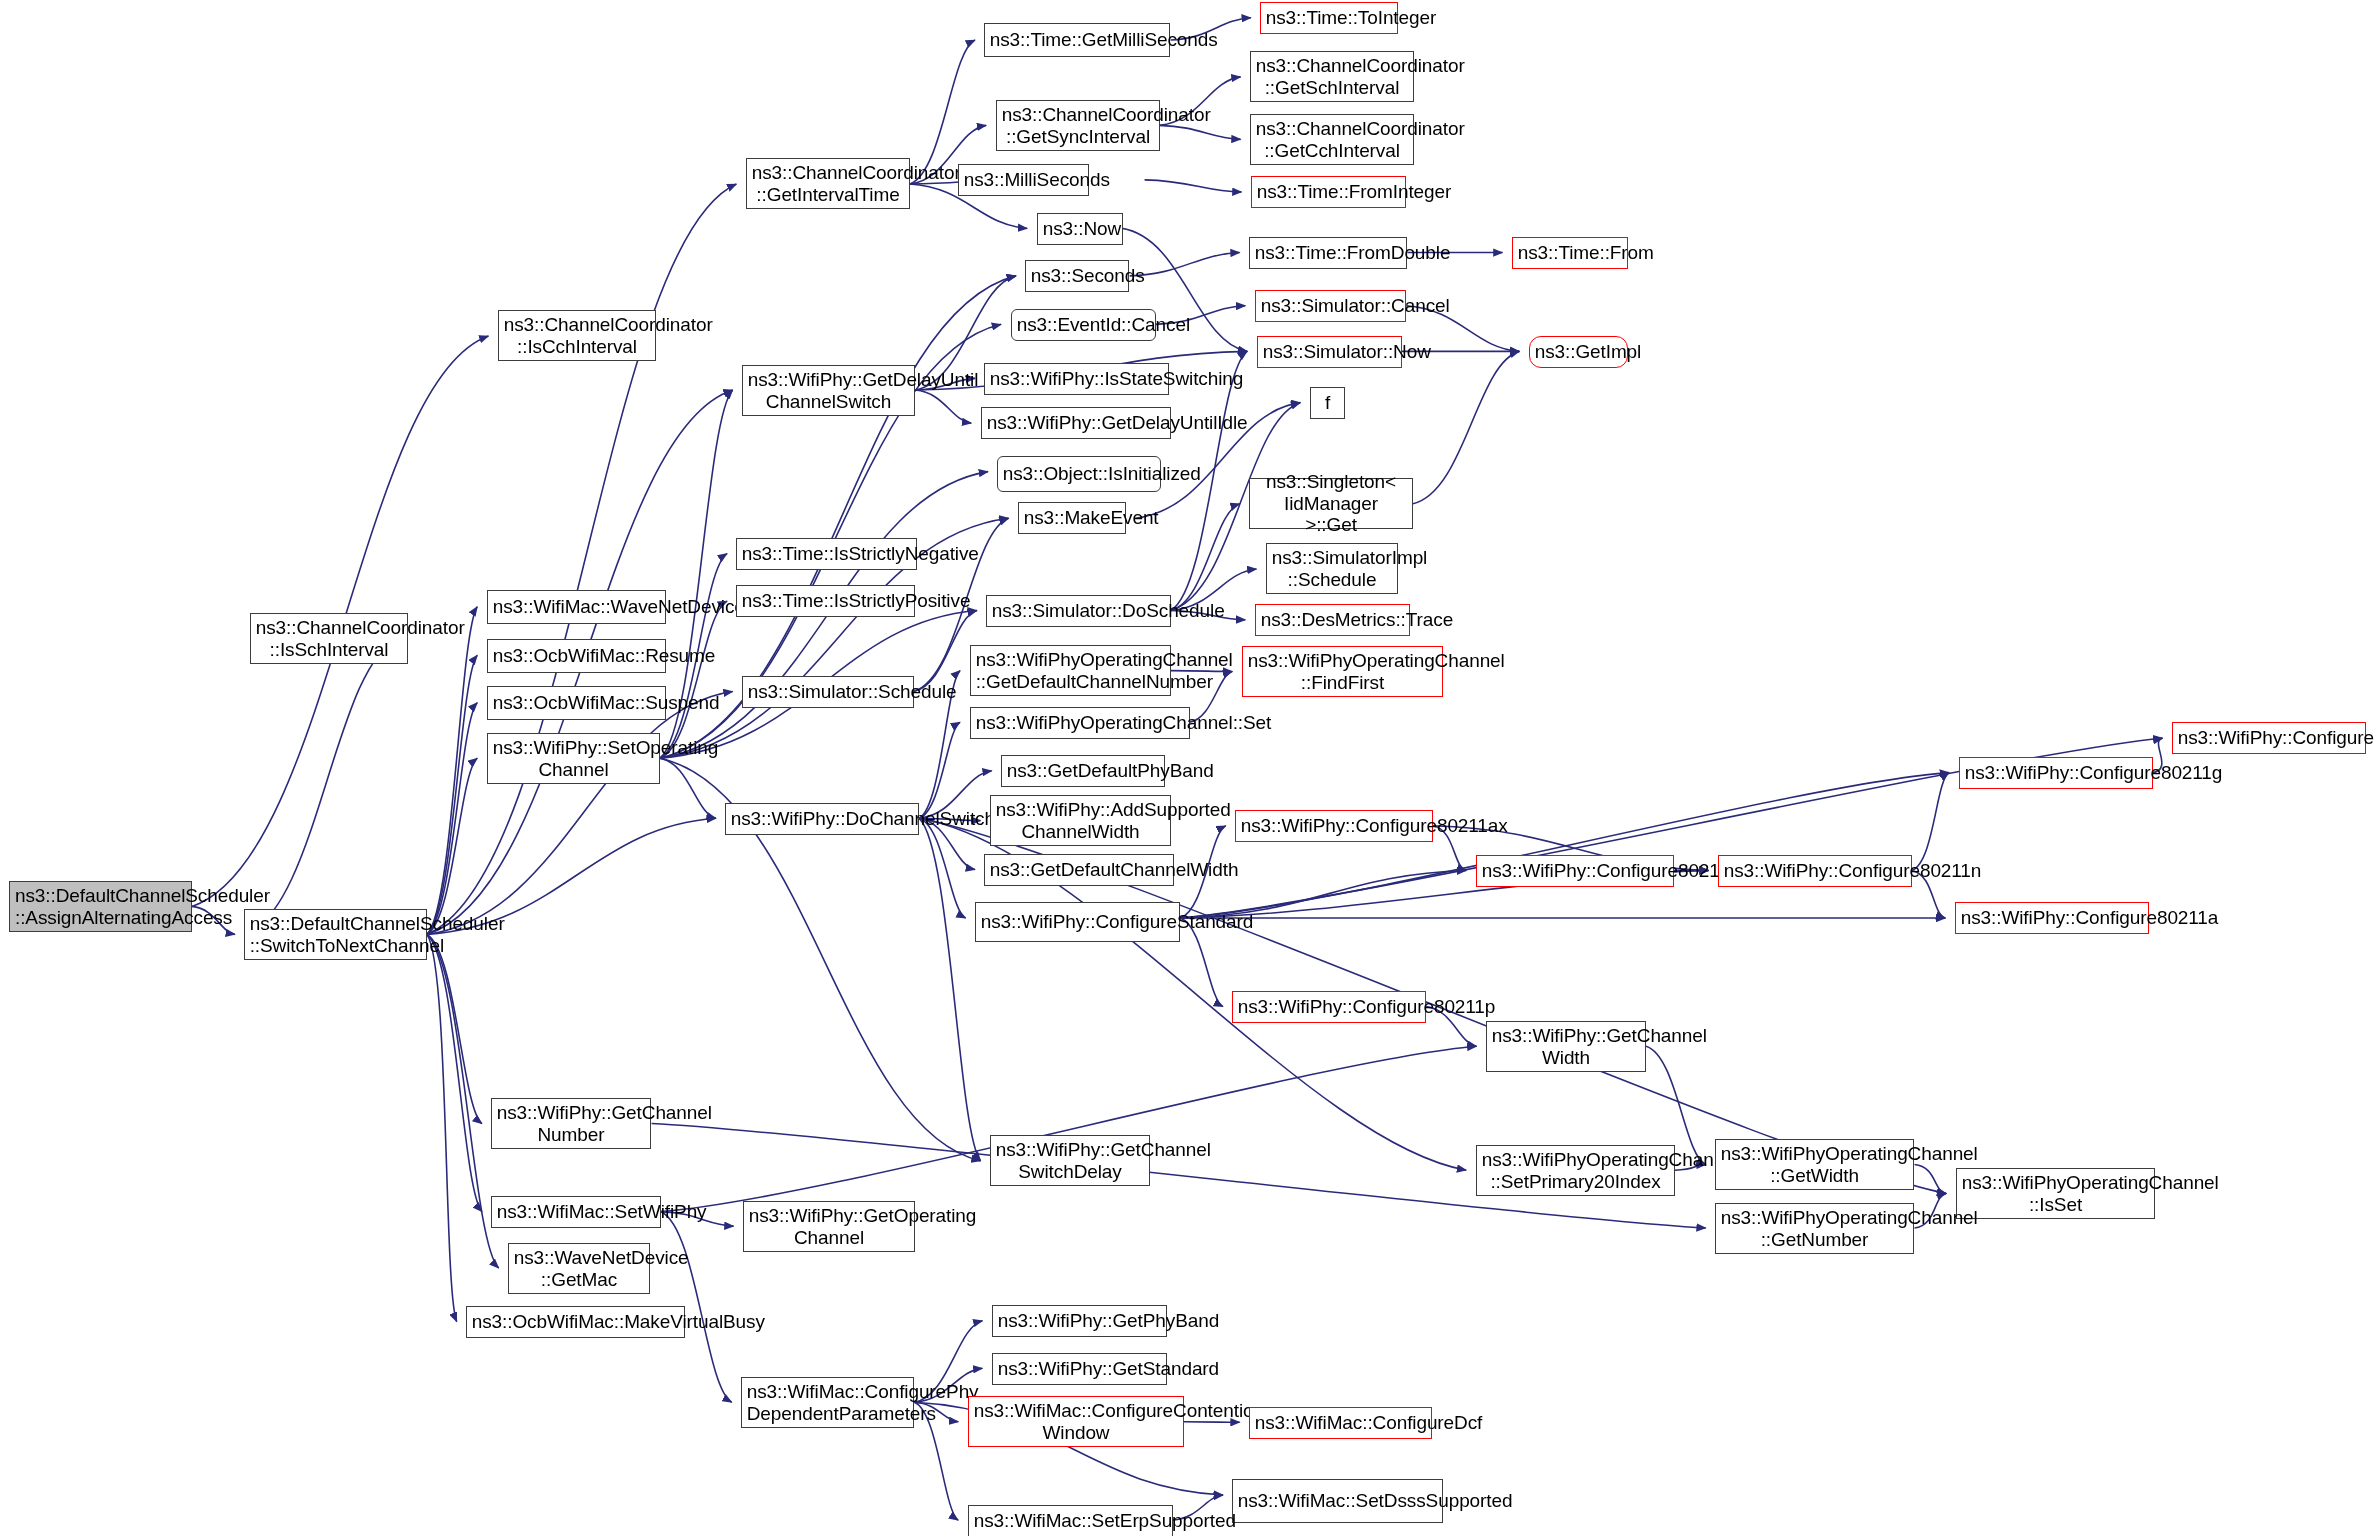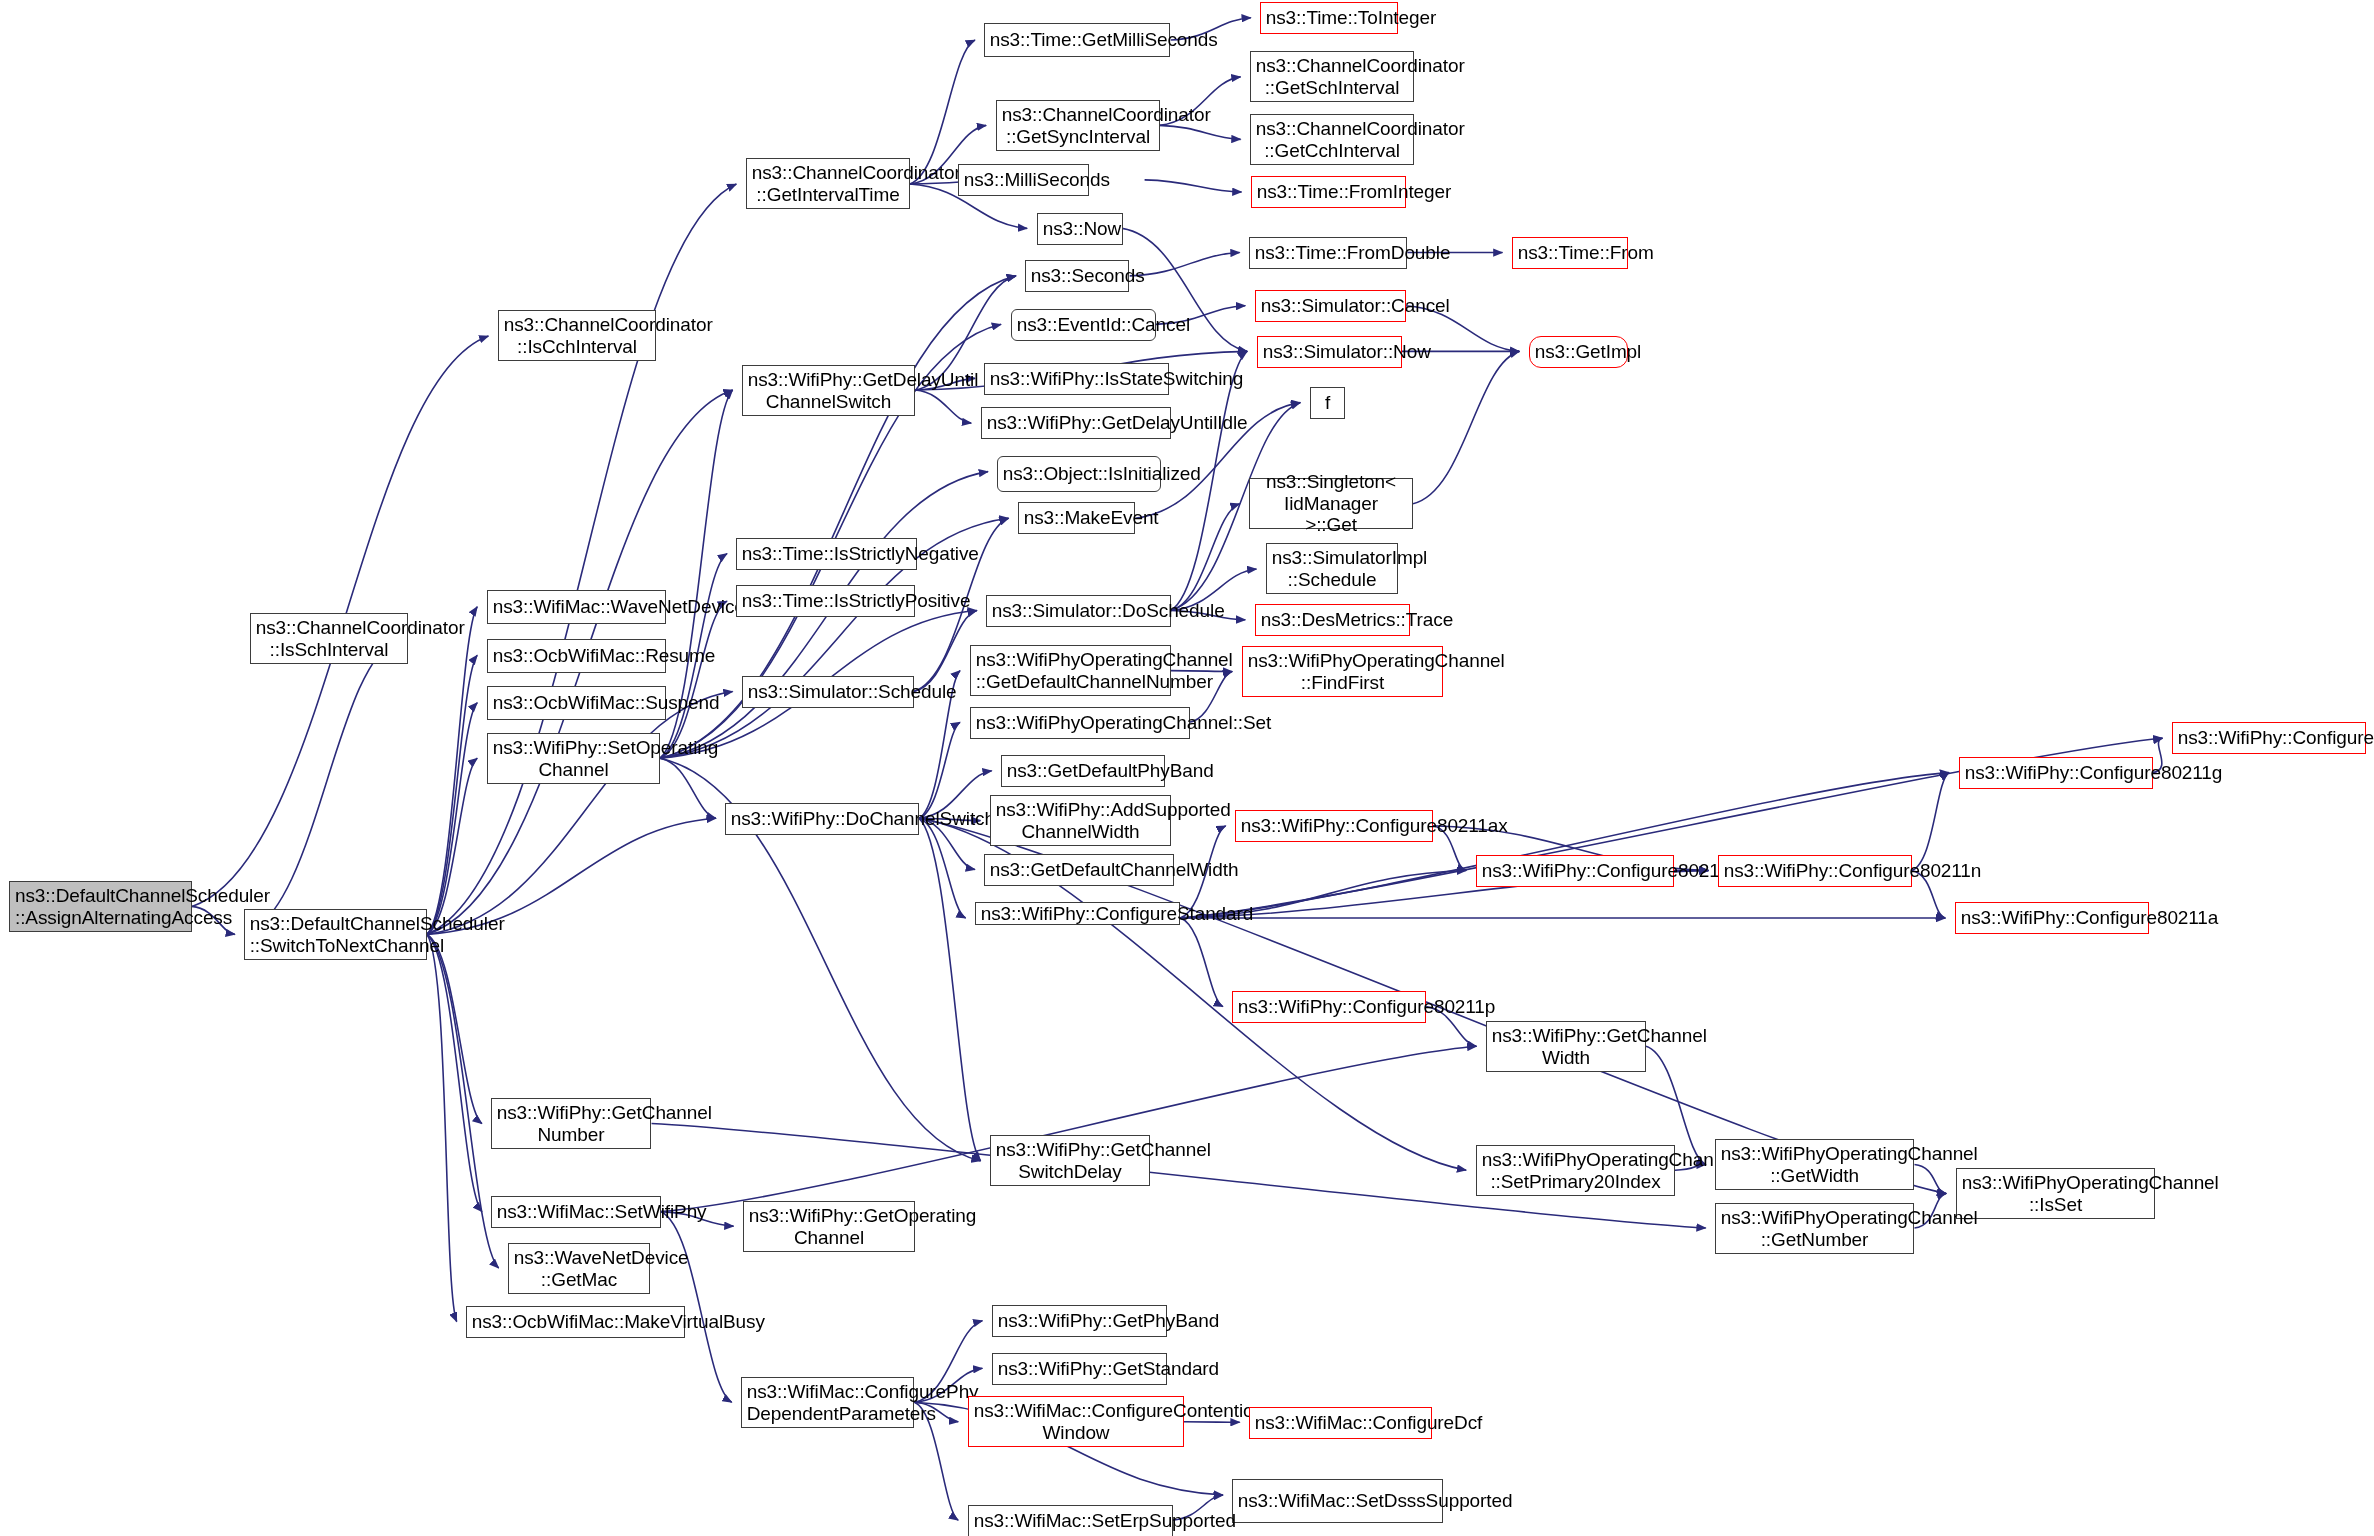--- a/index.html
+++ b/index.html
@@ -191,21 +191,21 @@
     <div class="node red" style="left: 1257px; top: 336px; width: 145px; height: 32px;"><span>ns3::Simulator::Now</span></div>
     <div class="node red" style="left: 1529px; top: 336px; width: 99px; height: 32px; border-radius: 12px;"><span>ns3::GetImpl</span></div>
     <div class="node" style="left: 742px; top: 365px; width: 173px; height: 51px;"><span>ns3::WifiPhy::GetDelayUntil
 ChannelSwitch</span></div>
     <div class="node" style="left: 984px; top: 363px; width: 185px; height: 32px;"><span>ns3::WifiPhy::IsStateSwitching</span></div>
     <div class="node" style="left: 1310px; top: 387px; width: 35px; height: 32px;"><span>f</span></div>
     <div class="node" style="left: 981px; top: 407px; width: 190px; height: 32px;"><span>ns3::WifiPhy::GetDelayUntilIdle</span></div>
     <div class="node" style="left: 997px; top: 456px; width: 164px; height: 36px; border-radius: 6px;"><span>ns3::Object::IsInitialized</span></div>
     <div class="node" style="left: 1249px; top: 478px; width: 164px; height: 51px;"><span>ns3::Singleton&lt; IidManager
 &gt;::Get</span></div>
-    <div class="node" style="left: 1018px; top: 502px; width: 117px; height: 32px;"><span>ns3::MakeEvent</span></div>
+    <div class="node" style="left: 1018px; top: 502px; width: 108px; height: 32px;"><span>ns3::MakeEvent</span></div>
     <div class="node" style="left: 736px; top: 538px; width: 181px; height: 32px;"><span>ns3::Time::IsStrictlyNegative</span></div>
     <div class="node" style="left: 1266px; top: 543px; width: 132px; height: 51px;"><span>ns3::SimulatorImpl
 ::Schedule</span></div>
     <div class="node" style="left: 736px; top: 585px; width: 179px; height: 32px;"><span>ns3::Time::IsStrictlyPositive</span></div>
     <div class="node" style="left: 986px; top: 595px; width: 185px; height: 32px;"><span>ns3::Simulator::DoSchedule</span></div>
     <div class="node red" style="left: 1255px; top: 604px; width: 155px; height: 32px;"><span>ns3::DesMetrics::Trace</span></div>
     <div class="node" style="left: 970px; top: 645px; width: 201px; height: 51px;"><span>ns3::WifiPhyOperatingChannel
 ::GetDefaultChannelNumber</span></div>
     <div class="node red" style="left: 1242px; top: 646px; width: 201px; height: 51px;"><span>ns3::WifiPhyOperatingChannel
 ::FindFirst</span></div>
@@ -214,21 +214,21 @@
     <div class="node" style="left: 1001px; top: 755px; width: 164px; height: 32px;"><span>ns3::GetDefaultPhyBand</span></div>
     <div class="node red" style="left: 2172px; top: 722px; width: 194px; height: 32px;"><span>ns3::WifiPhy::Configure80211b</span></div>
     <div class="node red" style="left: 1959px; top: 757px; width: 194px; height: 32px;"><span>ns3::WifiPhy::Configure80211g</span></div>
     <div class="node" style="left: 725px; top: 803px; width: 194px; height: 32px;"><span>ns3::WifiPhy::DoChannelSwitch</span></div>
     <div class="node" style="left: 990px; top: 795px; width: 181px; height: 51px;"><span>ns3::WifiPhy::AddSupported
 ChannelWidth</span></div>
     <div class="node red" style="left: 1235px; top: 810px; width: 198px; height: 32px;"><span>ns3::WifiPhy::Configure80211ax</span></div>
     <div class="node red" style="left: 1476px; top: 855px; width: 198px; height: 32px;"><span>ns3::WifiPhy::Configure80211ac</span></div>
     <div class="node red" style="left: 1718px; top: 855px; width: 194px; height: 32px;"><span>ns3::WifiPhy::Configure80211n</span></div>
     <div class="node" style="left: 984px; top: 854px; width: 190px; height: 32px;"><span>ns3::GetDefaultChannelWidth</span></div>
-    <div class="node" style="left: 975px; top: 902px; width: 205px; height: 23px;"><span>ns3::WifiPhy::ConfigureStandard</span></div>
+    <div class="node" style="left: 975px; top: 902px; width: 205px; height: 40px;"><span>ns3::WifiPhy::ConfigureStandard</span></div>
     <div class="node red" style="left: 1955px; top: 902px; width: 194px; height: 32px;"><span>ns3::WifiPhy::Configure80211a</span></div>
     <div class="node red" style="left: 1232px; top: 991px; width: 194px; height: 32px;"><span>ns3::WifiPhy::Configure80211p</span></div>
     <div class="node" style="left: 1486px; top: 1021px; width: 160px; height: 51px;"><span>ns3::WifiPhy::GetChannel
 Width</span></div>
     <div class="node" style="left: 491px; top: 1098px; width: 160px; height: 51px;"><span>ns3::WifiPhy::GetChannel
 Number</span></div>
     <div class="node" style="left: 990px; top: 1135px; width: 160px; height: 51px;"><span>ns3::WifiPhy::GetChannel
 SwitchDelay</span></div>
     <div class="node" style="left: 1476px; top: 1145px; width: 199px; height: 51px;"><span>ns3::WifiPhyOperatingChannel
 ::SetPrimary20Index</span></div>

